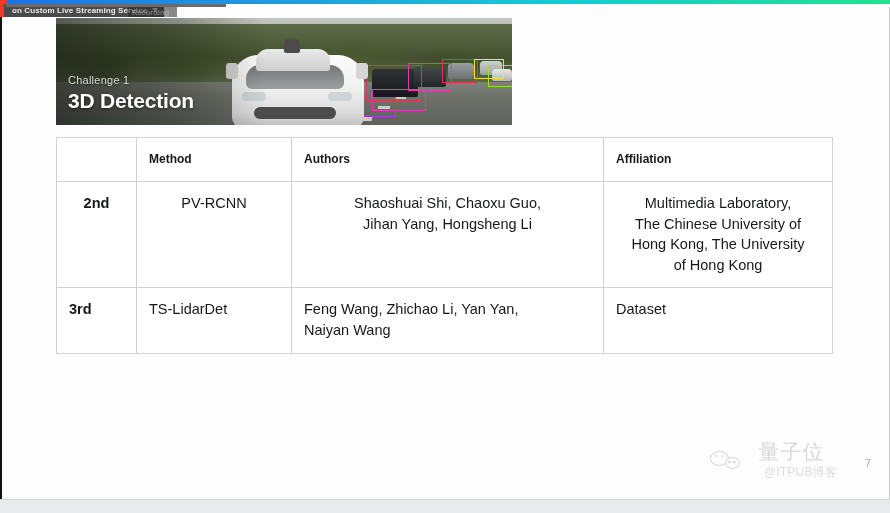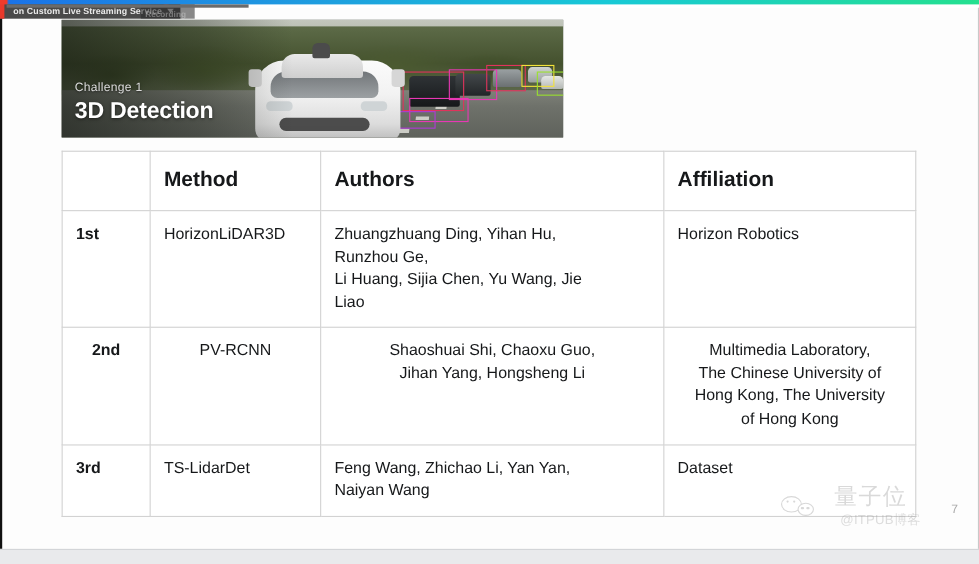--- a/index.html
+++ b/index.html
@@ -273,21 +273,21 @@
     border: 1px solid #d2d2d2;
     vertical-align: top;
     padding: 11px 12px 12px 12px;
     font-size: 14.5px;
     line-height: 1.42;
     color: #16181a;
     text-align: left;
   }
   .results-table th {
     font-weight: bold;
-    font-size: 19px;
+    font-size: 12px;
     padding-top: 13px;
     padding-bottom: 13px;
   }
   .col-rank  { width: 80px; }
   .col-method{ width: 155px; }
   .col-auth  { width: 312px; }
   .col-affil { width: 229px; }
   .cell-rank { font-weight: bold; }
   .cell-multiline { white-space: pre-line; }
   tr.r1 td { height: 98px; }
@@ -432,29 +432,20 @@
       </colgroup>
       <thead>
         <tr>
           <th></th>
           <th>Method</th>
           <th>Authors</th>
           <th>Affiliation</th>
         </tr>
       </thead>
       <tbody>
-        <tr class="r1">
-          <td class="cell-rank">1st</td>
-          <td>HorizonLiDAR3D</td>
-          <td class="cell-multiline">Zhuangzhuang Ding, Yihan Hu,
-Runzhou Ge,
-Li Huang, Sijia Chen, Yu Wang, Jie
-Liao</td>
-          <td class="cell-multiline">Horizon Robotics</td>
-        </tr>
         <tr class="r2">
           <td class="cell-rank">2nd</td>
           <td>PV-RCNN</td>
           <td class="cell-multiline">Shaoshuai Shi, Chaoxu Guo,
 Jihan Yang, Hongsheng Li</td>
           <td class="cell-multiline">Multimedia Laboratory,
 The Chinese University of
 Hong Kong, The University
 of Hong Kong</td>
         </tr>

